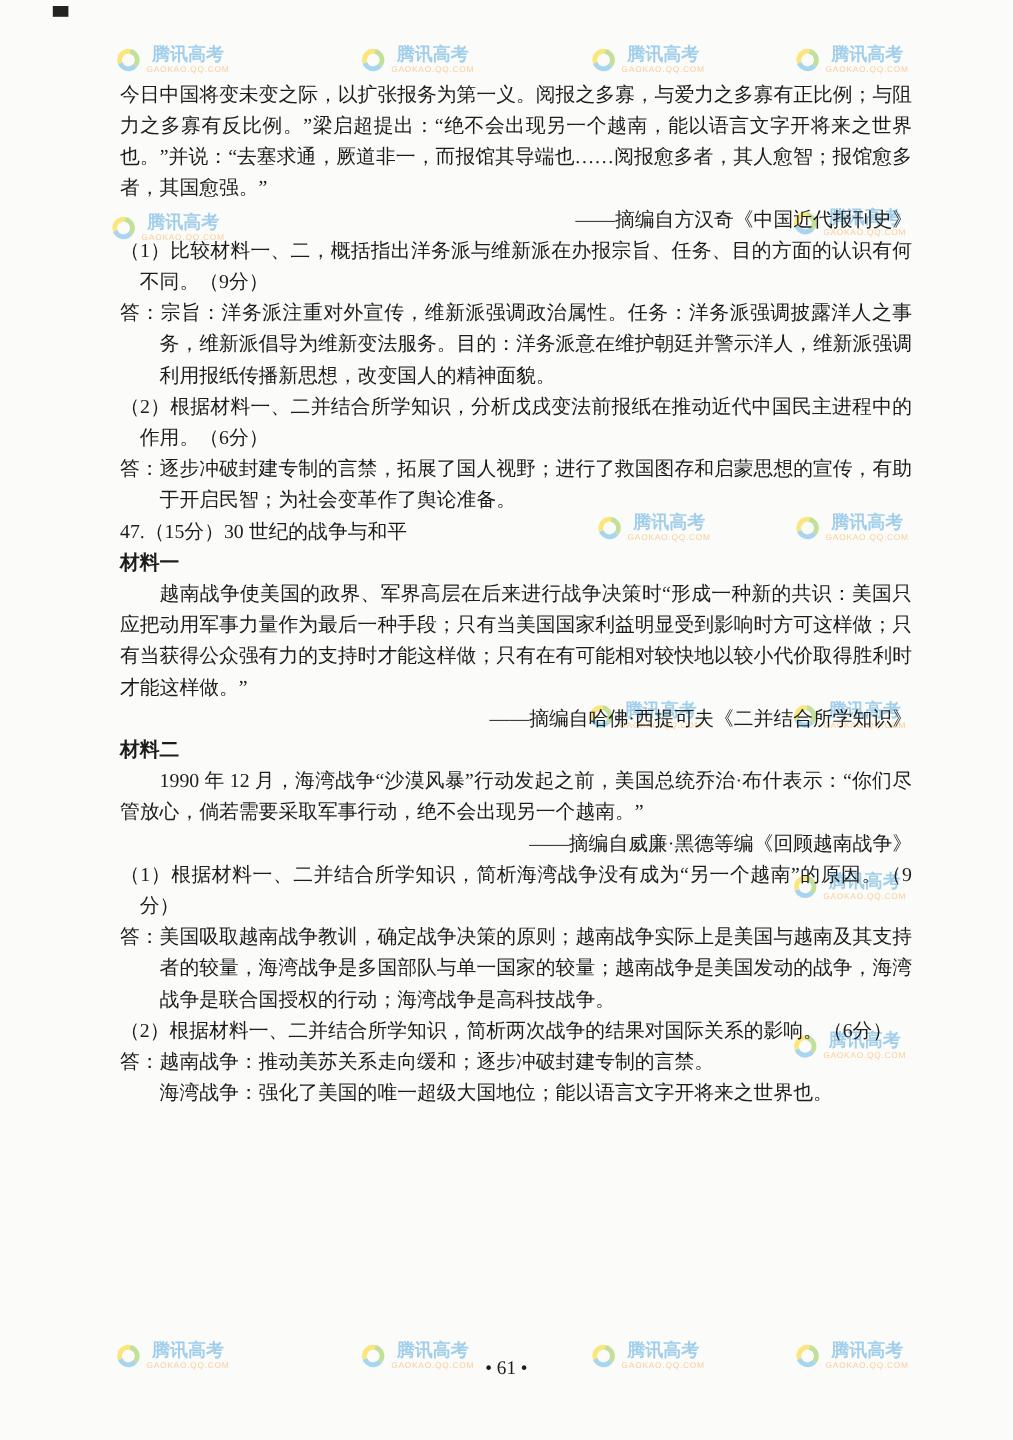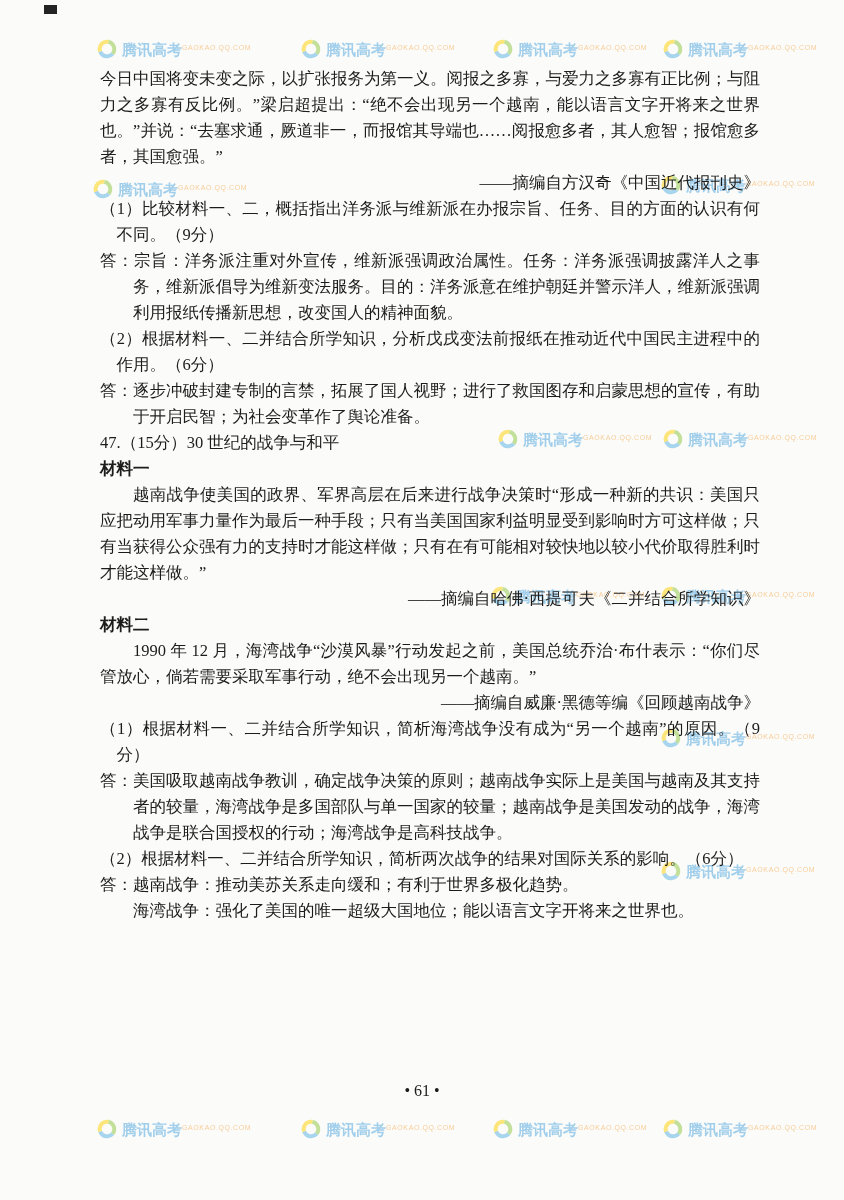--- a/index.html
+++ b/index.html
@@ -16,37 +16,37 @@
   
   .artifact { position:absolute; left:44px; top:5px; width:13px; height:9px; background:#232323; }
 
   
   .wm { position:absolute; display:flex; align-items:center; gap:4px; opacity:0.5; z-index:1; white-space:nowrap; }
   .wm-icon { width:22px; height:22px; flex:0 0 auto; }
   .wm-icon circle { fill:none; stroke-width:4.4; stroke-dasharray:16.8 33.6; transform-origin:12px 12px; }
   .wm-icon .a1 { stroke:#8dc63f; transform:rotate(-80deg); }
   .wm-icon .a2 { stroke:#56b0e3; transform:rotate(40deg); }
   .wm-icon .a3 { stroke:#fdd000; transform:rotate(160deg); }
-  .wm-txt { display:flex; flex-direction:row; line-height:1; }
+  .wm-txt { display:flex; flex-direction:column; line-height:1;align-items:center; }
   .wm-brand { font-family:"Liberation Sans",sans-serif; font-size:15px; font-weight:bold; font-style:normal; color:#4aa3dc; text-shadow:0 0 2px #ffffff; }
   .wm-url { font-family:"Liberation Sans",sans-serif; font-size:7px; font-style:normal; color:#f5a13d; letter-spacing:0.6px; margin-top:2px; }
 
   
   .content { position:relative; z-index:2; font-size:16.5px; line-height:26px; text-align:justify; }
   .content p { margin:0; }
   .body-text { }
   .attribution { text-align:right; margin:2px 2px 6px 0; }
   .question { margin:6px 0 2px 14px; padding-left:1em; text-indent:-1em; }
   .answer { margin:4px 0 8px 14px; padding-left:2em; text-indent:-2em; }
   .answer-cont { margin:2px 0 0 14px; padding-left:2em; }
   .section { margin:10px 0 2px; }
   .material-label { margin:10px 0 6px; font-weight:bold; }
   .material { margin:0 0 2px; text-indent:2em; }
 
-  .page-number { position:absolute; left:0; top:1082px; width:100%; text-align:center; font-size:16px; color:#1c1c1c; z-index:2; }
+  .page-number { position:absolute; left:0; top:1132px; width:100%; text-align:center; font-size:16px; color:#1c1c1c; z-index:2; }
 </style>
 </head>
 <body>
 
 <div class="page">
 
   <div class="artifact"></div>
 
   <div class="wm" style="left:96px;top:38px">
     <svg class="wm-icon" viewBox="0 0 24 24">
@@ -237,18 +237,18 @@
     <p class="section">47.（15分）30 世纪的战争与和平</p>
     <p class="material-label">材料一</p>
     <p class="material">越南战争使美国的政界、军界高层在后来进行战争决策时“形成一种新的共识：美国只应把动用军事力量作为最后一种手段；只有当美国国家利益明显受到影响时方可这样做；只有当获得公众强有力的支持时才能这样做；只有在有可能相对较快地以较小代价取得胜利时才能这样做。”</p>
     <p class="attribution">——摘编自哈佛·西提可夫《二并结合所学知识》</p>
     <p class="material-label">材料二</p>
     <p class="material">1990 年 12 月，海湾战争“沙漠风暴”行动发起之前，美国总统乔治·布什表示：“你们尽管放心，倘若需要采取军事行动，绝不会出现另一个越南。”</p>
     <p class="attribution">——摘编自威廉·黑德等编《回顾越南战争》</p>
     <p class="question">（1）根据材料一、二并结合所学知识，简析海湾战争没有成为“另一个越南”的原因。（9分）</p>
     <p class="answer"><span>答：</span><span>美国吸取越南战争教训，确定战争决策的原则；越南战争实际上是美国与越南及其支持者的较量，海湾战争是多国部队与单一国家的较量；越南战争是美国发动的战争，海湾战争是联合国授权的行动；海湾战争是高科技战争。</span></p>
     <p class="question">（2）根据材料一、二并结合所学知识，简析两次战争的结果对国际关系的影响。（6分）</p>
-    <p class="answer"><span>答：</span><span>越南战争：推动美苏关系走向缓和；有利于世界多极化趋势。</span></p>
+    <p class="answer"><span>答：</span><span>越南战争：推动美苏关系走向缓和；逐步冲破封建专制的言禁。</span></p>
     <p class="answer-cont">海湾战争：强化了美国的唯一超级大国地位；能以语言文字开将来之世界也。</p>
   </div>
 
   <div class="page-number">• 61 •</div>
 </div>
 
 </body></html>

